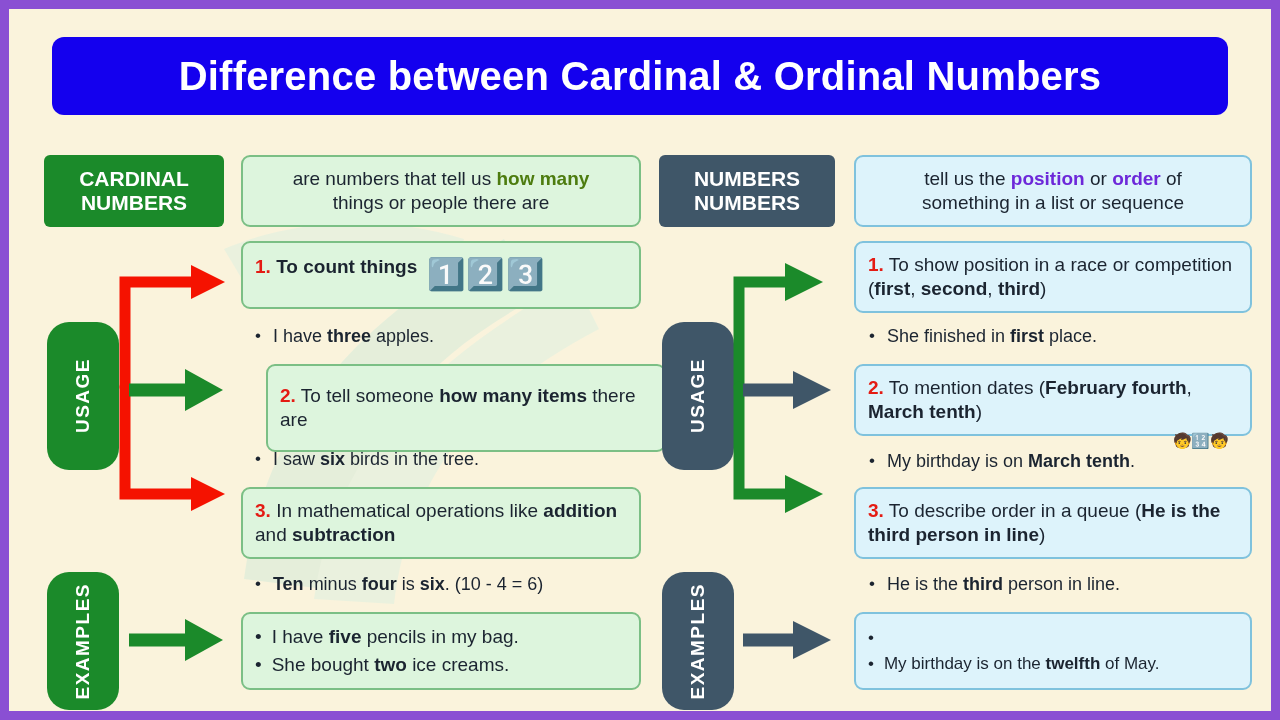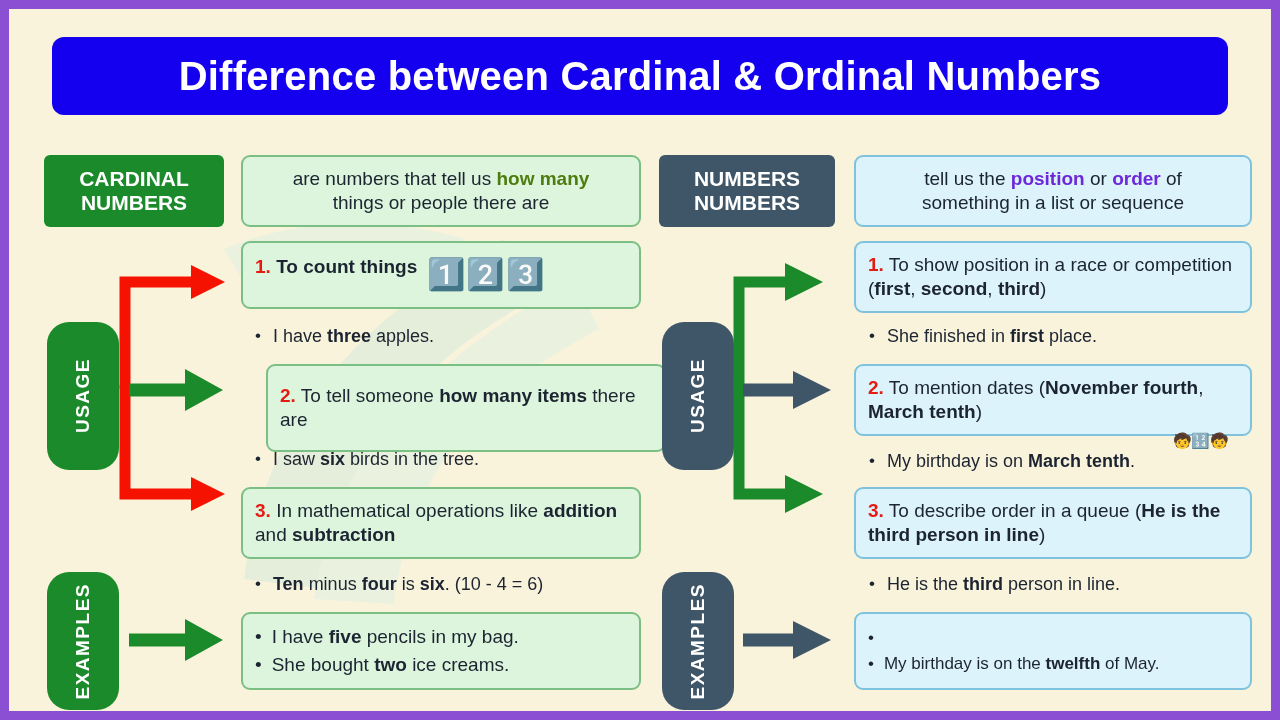--- a/index.html
+++ b/index.html
@@ -239,21 +239,21 @@
       <span class="num-red">1.</span> To show position in a race or competition (<b>first</b>, <b>second</b>, <b>third</b>)
     </div>
   </div>
   <div class="bullet" style="left:860px; top:317px; width:380px;">
     <span class="dot">•</span>
     <span>She finished in <b>first</b> place.</span>
   </div>
 
   <div class="box box-blue" style="left:845px; top:355px; width:398px; height:72px;">
     <div>
-      <span class="num-red">2.</span> To mention dates (<b>November fourth</b>, <b>March tenth</b>)
+      <span class="num-red">2.</span> To mention dates (<b>February fourth</b>, <b>March tenth</b>)
     </div>
   </div>
   <div class="bullet" style="left:860px; top:442px; width:390px;">
     <span class="dot">•</span>
     <span>My birthday is on <b>March tenth</b>.</span>
   </div>
 
   <div class="kids-img">🧒🔢🧒</div>
 
   <div class="box box-blue" style="left:845px; top:478px; width:398px; height:72px;">

